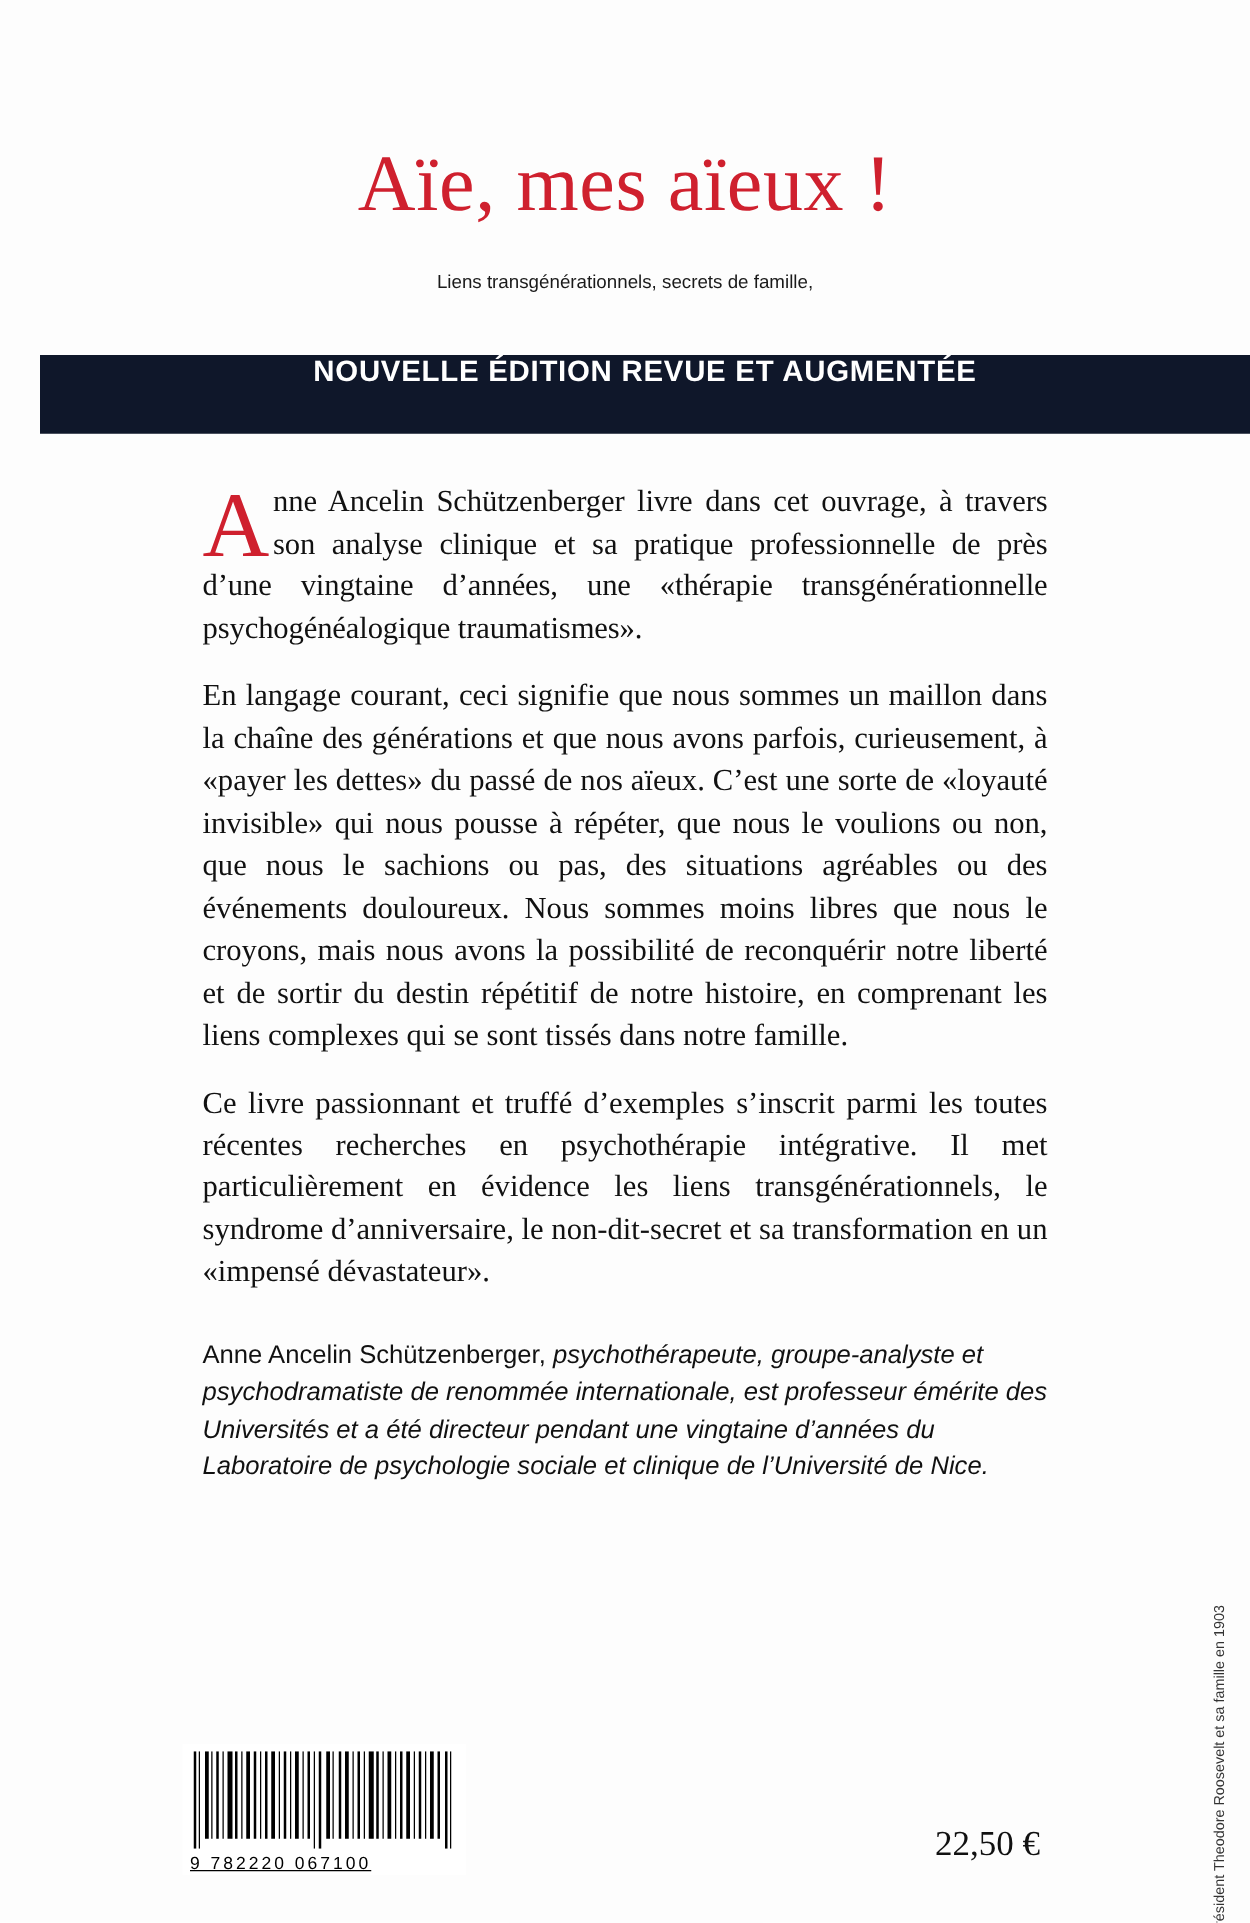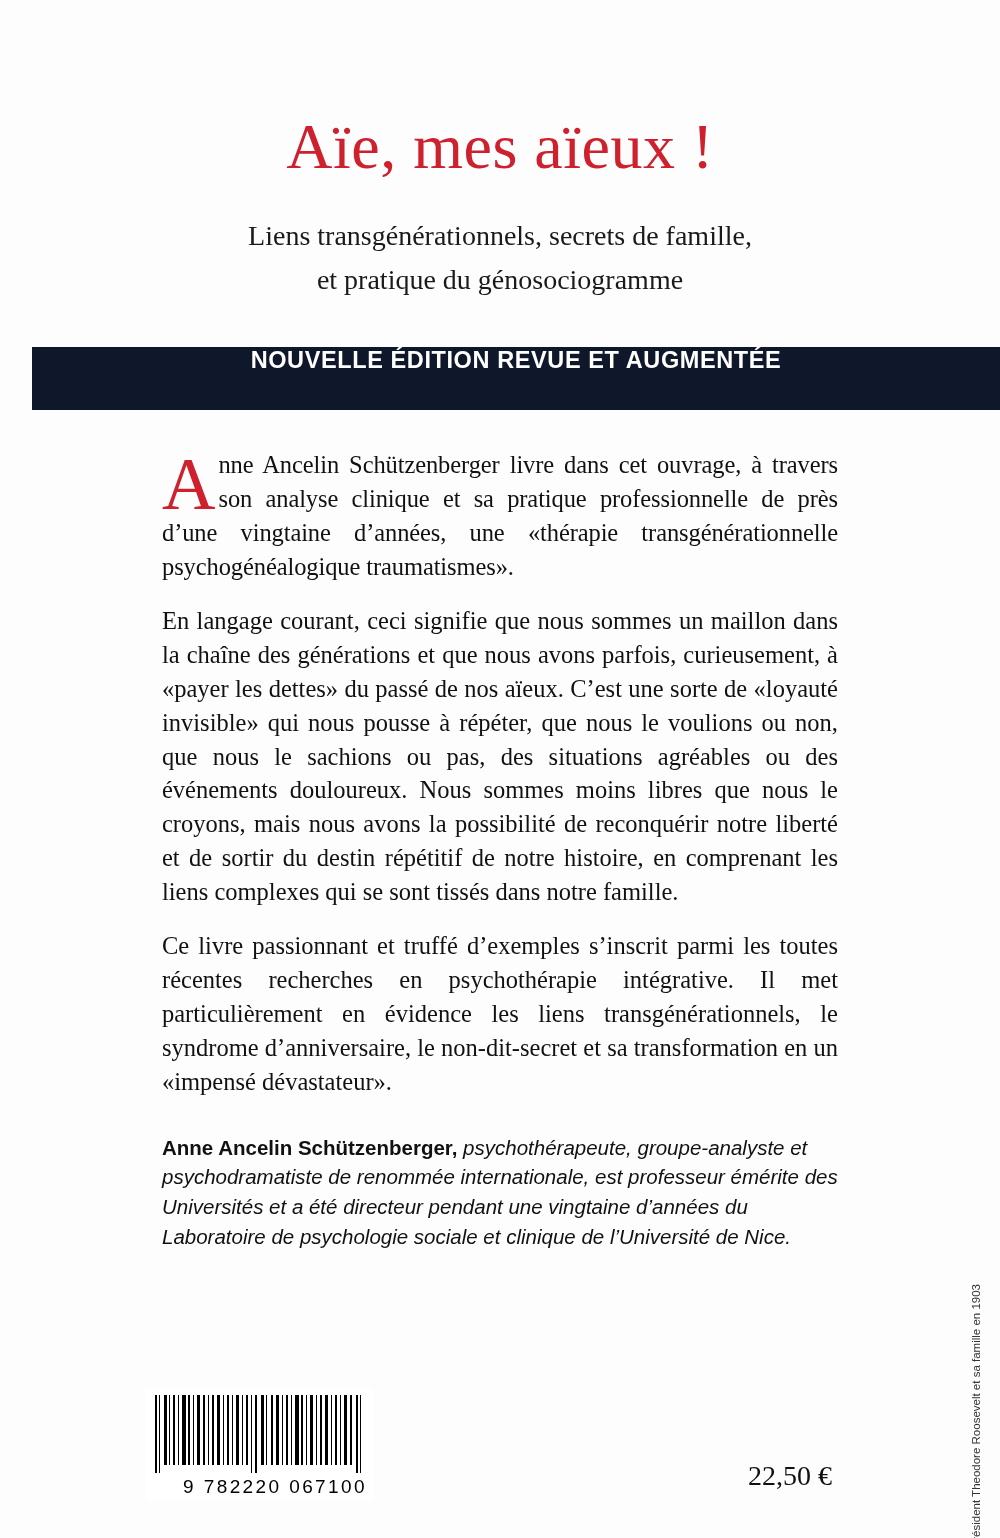--- a/index.html
+++ b/index.html
@@ -33,22 +33,22 @@
     font-size: 64px;
     font-weight: normal;
     letter-spacing: 0.5px;
     margin: 0;
     line-height: 1.1;
   }
   .subtitle {
     margin: 32px auto 0 auto;
     width: 690px;
     color: #1a1a1a;
-    font-family: Liberation Serif, serif;
-    font-size: 28px;
+    font-family: Liberation Sans, sans-serif;
+    font-size: 15px;
     line-height: 1.55;
     font-weight: 400;
   }
 
   
   .banner {
     margin-top: 46px;
     background: #0f172a;
     height: 63px;
     display: flex;
@@ -103,21 +103,21 @@
   .bio p {
     margin: 0 0 14px 0;
     font-family: "Liberation Sans", sans-serif;
     font-style: italic;
     font-size: 20.5px;
     line-height: 1.45;
     color: #111111;
   }
   .bio .author-name {
     font-style: normal;
-    font-weight: bold;
+    font-weight: normal;
     margin-top: 40px;
   }
   .bio .roman {
     font-style: normal;
   }
 
   
   .bottom {
     position: absolute;
     bottom: 0;
@@ -134,25 +134,26 @@
     padding: 6px 6px 2px 6px;
     box-sizing: border-box;
   }
   .barcode {
     height: 78px;
     width: 215px;
     display: block;
   }
   .isbn {
     font-family: "Liberation Sans", sans-serif;
-    font-size: 19px;
+    font-size: 14px;
     letter-spacing: 2.4px;
-    text-align: right;
+    text-align: left;
     margin-top: 3px;
     color: #000;
+    text-decoration: underline;
   }
   .price {
     position: absolute;
     right: 168px;
     bottom: 46px;
     font-family: "Liberation Serif", serif;
     font-size: 28px;
     color: #111;
   }
   .credit {
@@ -169,21 +170,20 @@
 </style>
 </head>
 <body>
 
 <div class="page">
 
   <div class="title-block">
     <h1 class="book-title">Aïe, mes aïeux !</h1>
     <div class="subtitle">
       <div>Liens transgénérationnels, secrets de famille,</div>
-      <div>et pratique du génosociogramme</div>
     </div>
   </div>
 
   <div class="banner">
     <span class="banner-text">NOUVELLE ÉDITION REVUE ET AUGMENTÉE</span>
   </div>
 
   <div class="body-copy">
     <p class="para-first">
       <span class="dropcap">A</span><span class="tight">nne Ancelin Schützenberger livre dans cet ouvrage, à travers son analyse clinique et sa pratique professionnelle de près d’une vingtaine d’années, une «thérapie transgénérationnelle psychogénéalogique traumatismes».</span>

